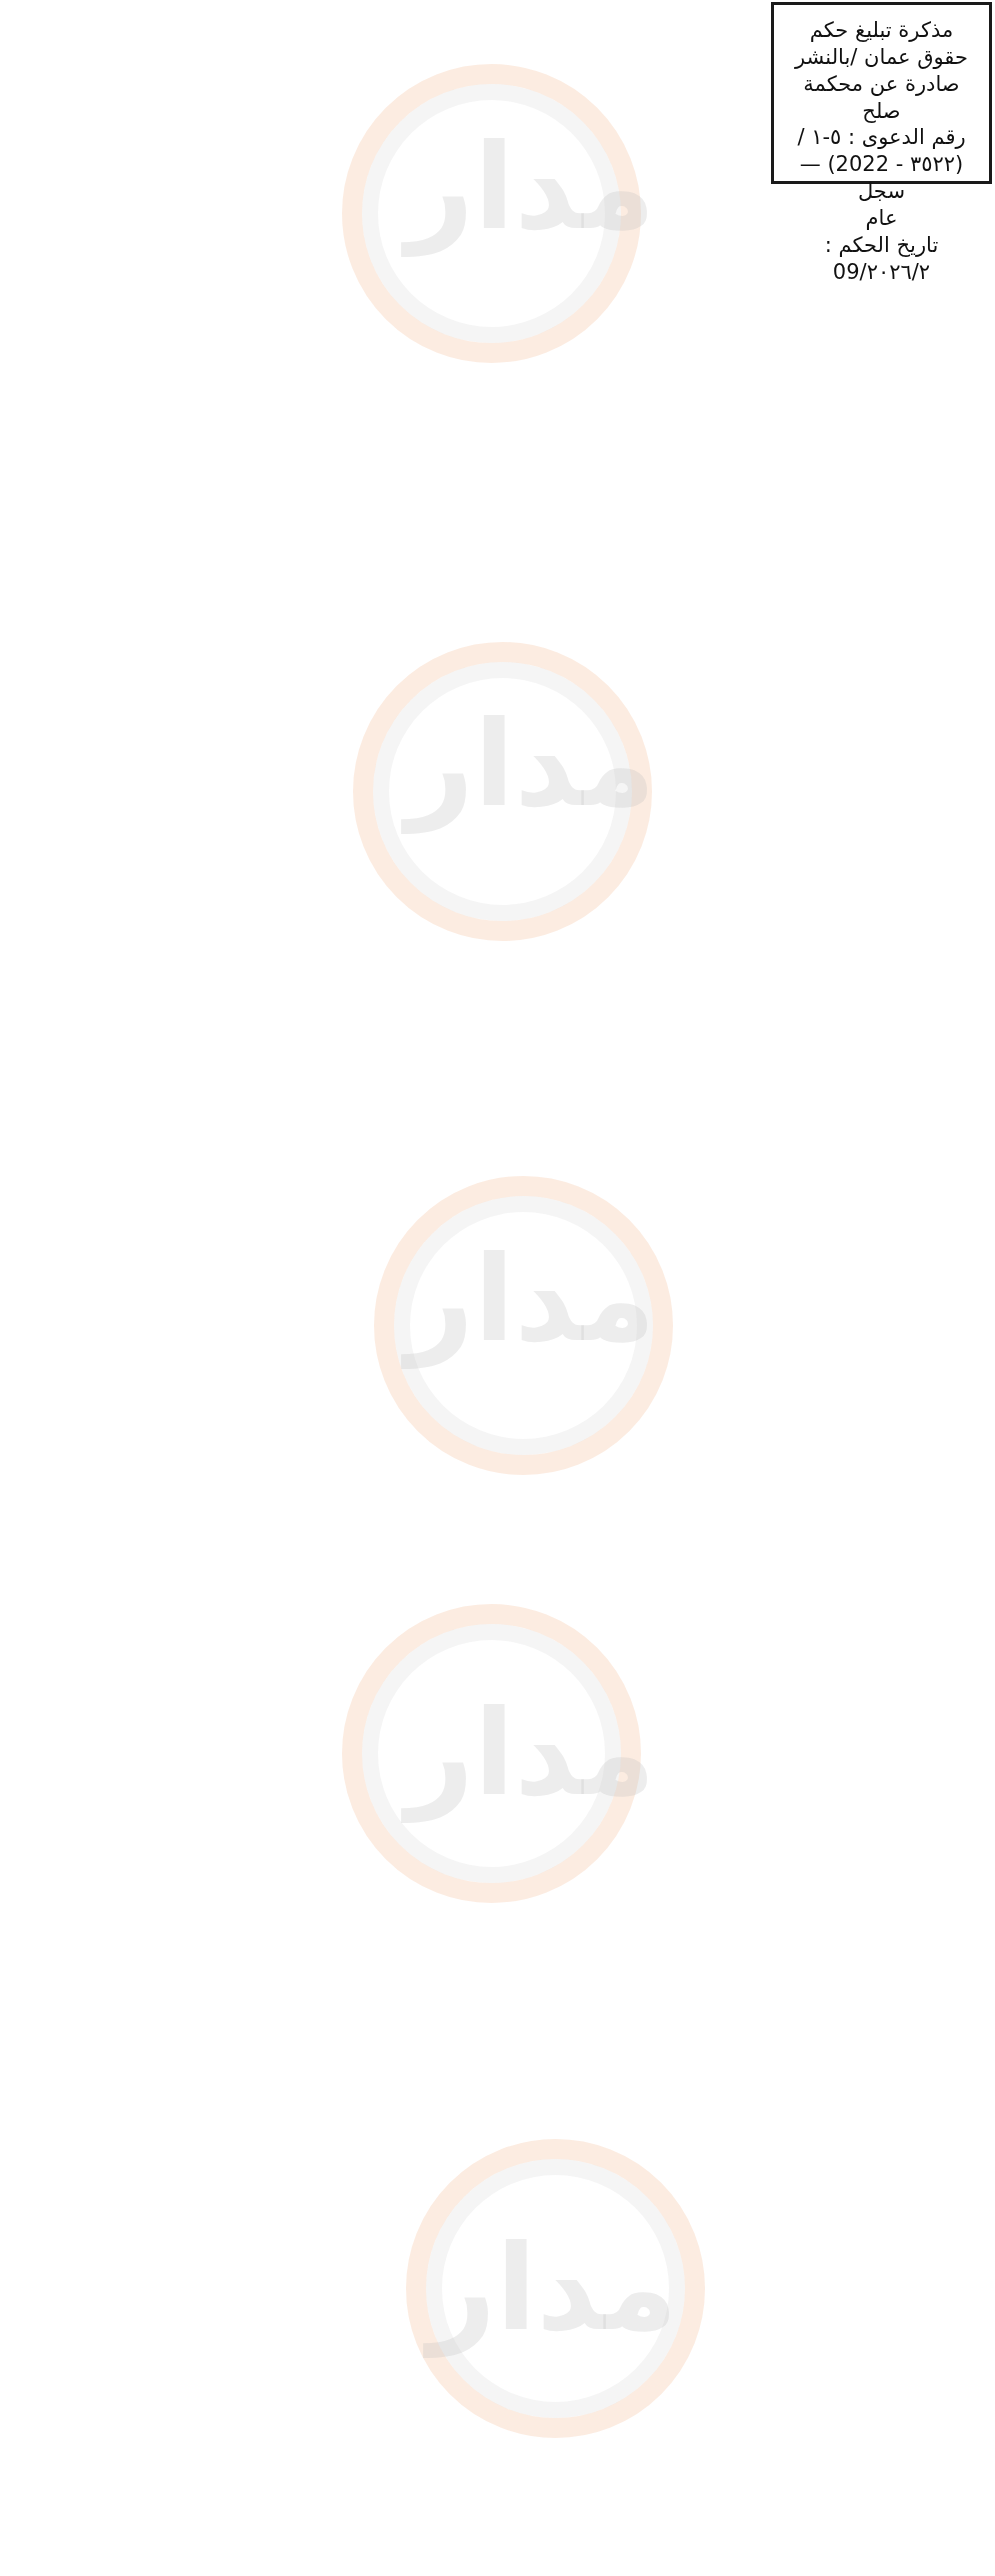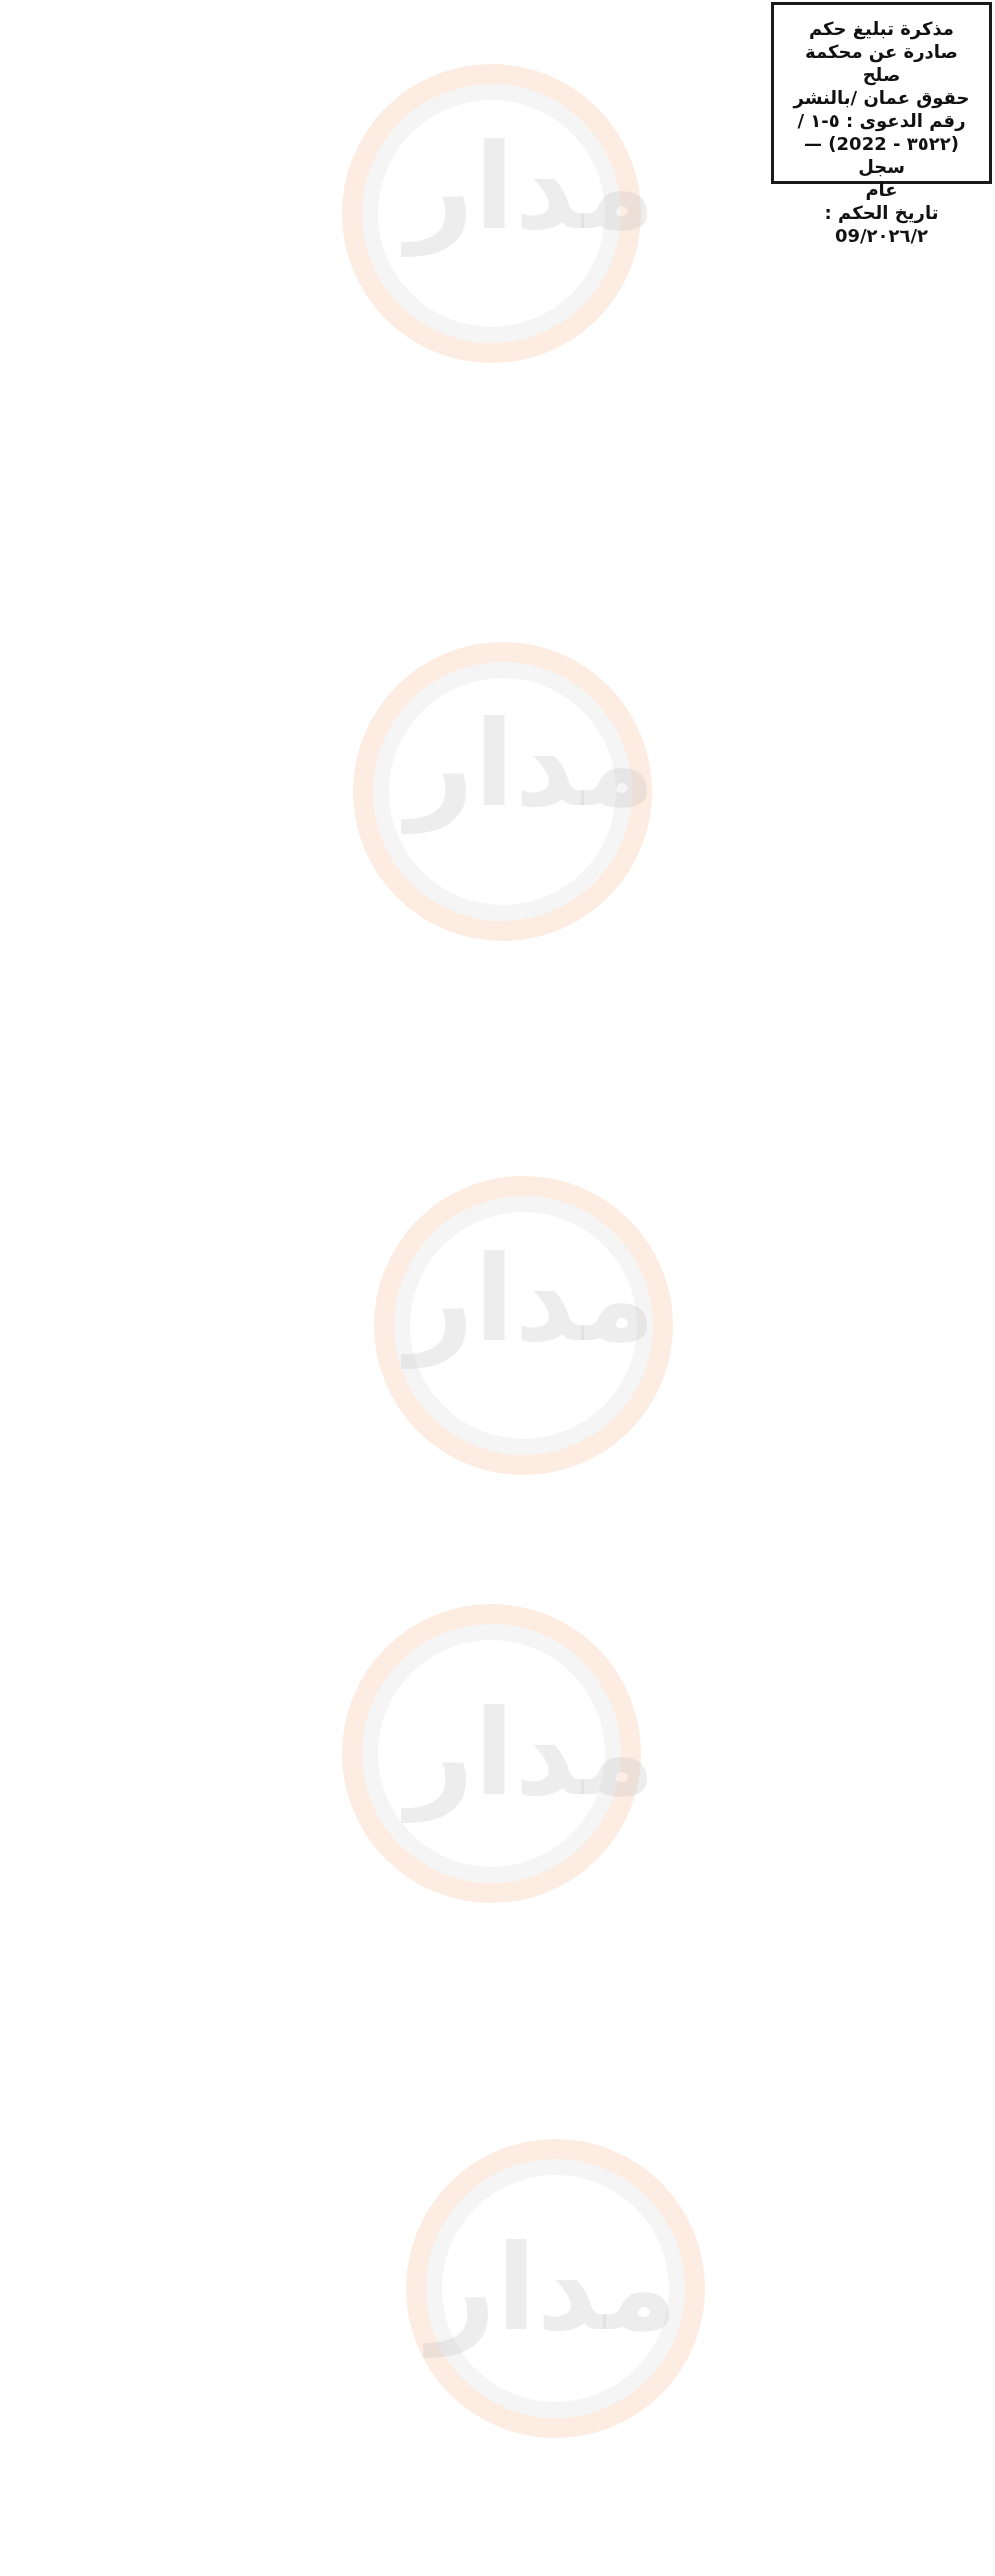--- a/index.html
+++ b/index.html
@@ -25,24 +25,24 @@
   }
   .page { position: absolute; inset: 0; z-index: 1; }
   .box {
     position: absolute;
     border: 3.7px solid #1a1a1a;
     background: transparent;
     padding: 11.8px 16px 9.6px 16px;
     text-align: right;
   }
   .hd {
-    font-weight: bold;
+    font-weight: normal;
     text-align: center;
     line-height: 1.28;
-    font-size: 18px;
+    font-size: 21px;
     margin-bottom: 5.3px;
   }
 </style>
 </head>
 <body>
 
 <div class="watermark" style="left:342px; top:64px;"></div>
 <div class="watermark" style="left:353px; top:642px;"></div>
 <div class="watermark" style="left:374px; top:1176px;"></div>
 <div class="watermark" style="left:342px; top:1604px;"></div>
@@ -57,22 +57,22 @@
 
   <div class="box" style="left:771px; top:2.1px; width:221px; height:181px*0; height:183px; height:182px; height:182px;">
   </div>
 </div>
 
 <div class="page">
 
   <div class="box" style="left:771px; top:2.1px; width:221px; height:182px;">
     <div class="hd">
       <div>مذكرة تبليغ حكم</div>
+      <div>حقوق عمان /بالنشر</div>
       <div>صادرة عن محكمة صلح</div>
-      <div>حقوق عمان /بالنشر</div>
       <div>رقم الدعوى : ٥-١ /</div>
       <div>(٣٥٢٢ - 2022) — سجل</div>
       <div>عام</div>
       <div>تاريخ الحكم :</div>
       <div>٢٠٢٦/٢/09</div>
     </div>
   </div>
 
 </div>
 

